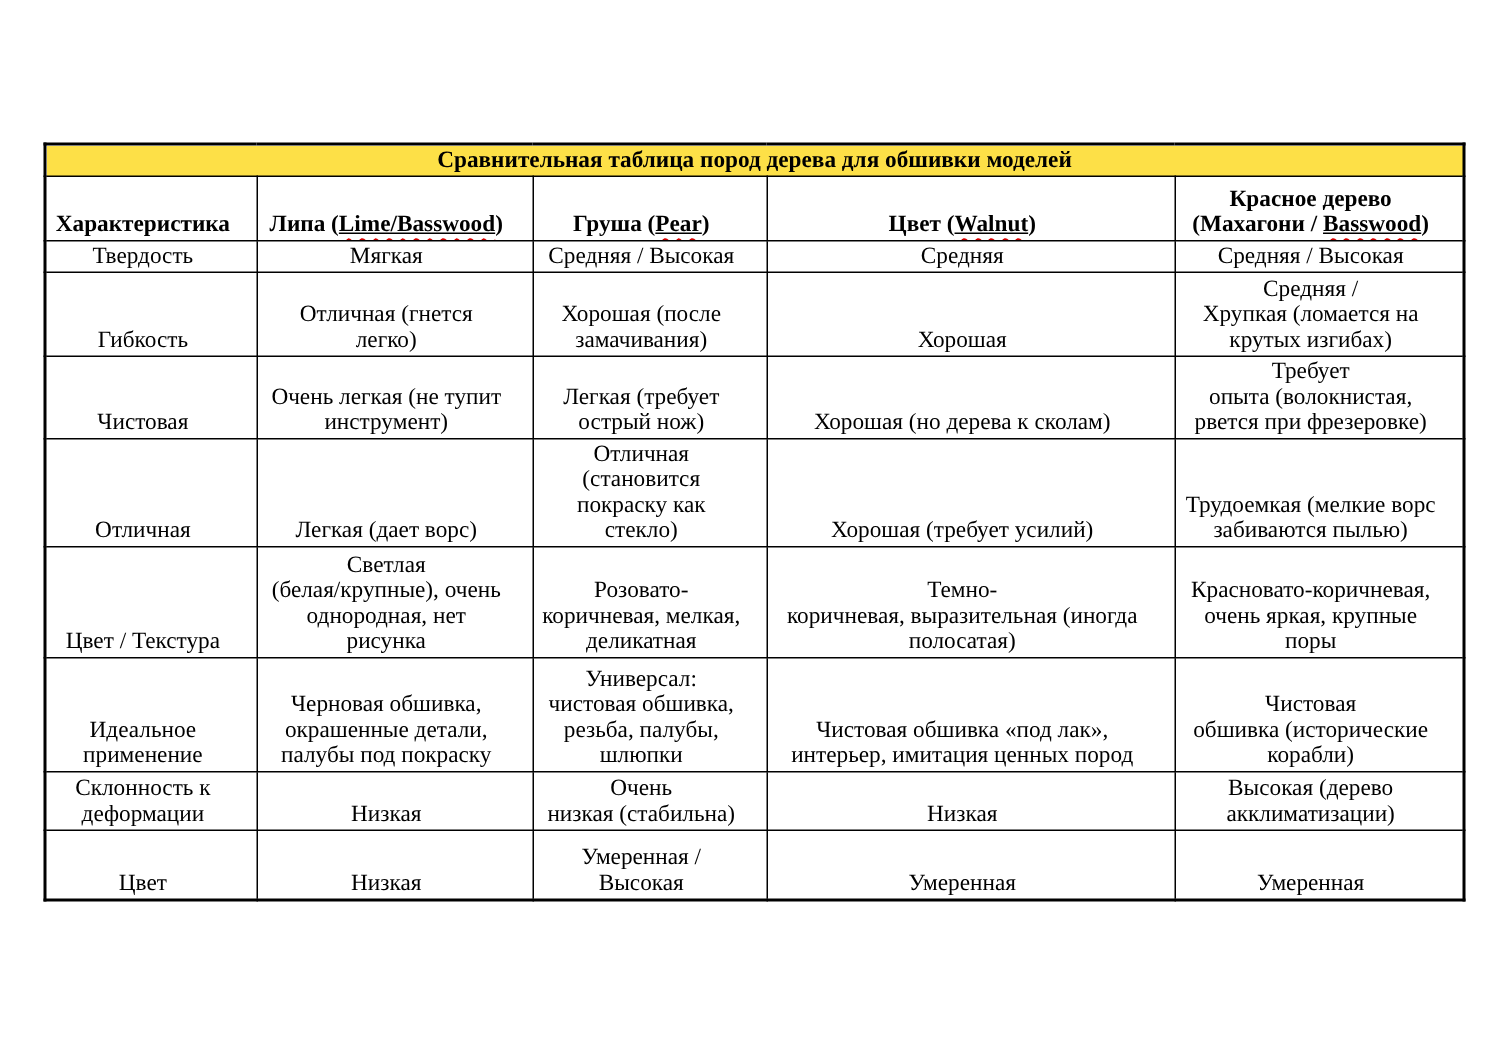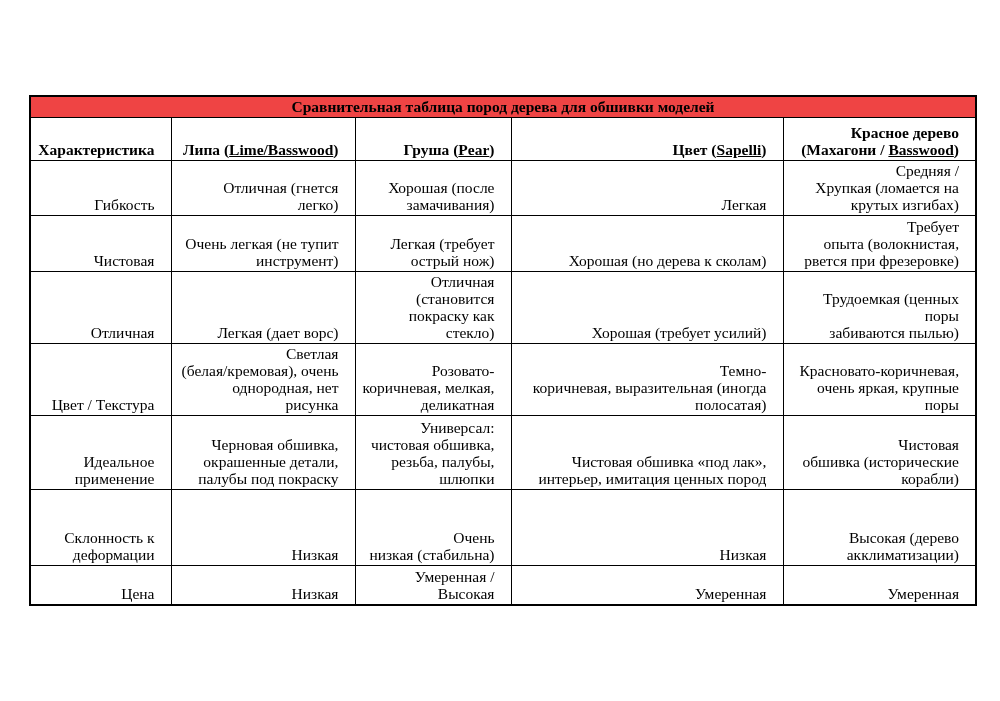--- a/index.html
+++ b/index.html
@@ -28,25 +28,25 @@
     font-size: 15.5px;
     line-height: 17px;
   }
   table.wood-table th,
   table.wood-table td {
     border: 1px solid #000;
     vertical-align: bottom;
     padding: 1px 16px 2px 5px;
     white-space: pre-line;
     overflow: hidden;
-    text-align: right;
+    text-align: center;
     font-weight: normal;
   }
   tr.title-row th {
-    background: #ef4444;
+    background: #fde047;
     text-align: center;
     font-weight: bold;
     vertical-align: middle;
     height: 19px;
     padding: 0 2px 1px 2px;
     white-space: nowrap;
     margin-left: 16px;
   }
   tr.header-row th {
     font-weight: bold;
@@ -77,32 +77,39 @@
       <col style="width:193px">
     </colgroup>
     <thead>
       <tr class="title-row">
         <th colspan="5">Сравнительная таблица пород дерева для обшивки моделей</th>
       </tr>
       <tr class="header-row">
         <th>Характеристика</th>
         <th><span>Липа (</span><span class="u-black"><span class="u-wavy">Lime/Basswood</span></span><span>)</span></th>
         <th><span>Груша (</span><span class="u-black"><span class="u-wavy">Pear</span></span><span>)</span></th>
-        <th><span>Цвет (</span><span class="u-black"><span class="u-wavy">Sapelli</span></span><span>)</span></th>
+        <th><span>Цвет (</span><span class="u-black"><span class="u-wavy">Walnut</span></span><span>)</span></th>
         <th><span>Красное дерево</span><br><span>(Махагони / </span><span class="u-black"><span class="u-wavy">Basswood</span></span><span>)</span></th>
       </tr>
     </thead>
     <tbody>
+      <tr>
+        <td>Твердость</td>
+        <td>Мягкая</td>
+        <td>Средняя / Высокая</td>
+        <td>Средняя</td>
+        <td>Средняя / Высокая</td>
+      </tr>
       <tr>
         <td>Гибкость</td>
         <td>Отличная (гнется
 легко)</td>
         <td>Хорошая (после
 замачивания)</td>
-        <td>Легкая</td>
+        <td>Хорошая</td>
         <td>Средняя /
 Хрупкая (ломается на
 крутых изгибах)</td>
       </tr>
       <tr>
         <td>Чистовая</td>
         <td>Очень легкая (не тупит
 инструмент)</td>
         <td>Легкая (требует
 острый нож)</td>
@@ -111,27 +118,27 @@
 опыта (волокнистая,
 рвется при фрезеровке)</td>
       </tr>
       <tr>
         <td>Отличная</td>
         <td>Легкая (дает ворс)</td>
         <td>Отличная
 (становится
 покраску как стекло)</td>
         <td>Хорошая (требует усилий)</td>
-        <td>Трудоемкая (ценных поры
+        <td>Трудоемкая (мелкие ворс
 забиваются пылью)</td>
       </tr>
       <tr>
         <td>Цвет / Текстура</td>
         <td>Светлая
-(белая/кремовая), очень
+(белая/крупные), очень
 однородная, нет
 рисунка</td>
         <td>Розовато-
 коричневая, мелкая,
 деликатная</td>
         <td>Темно-
 коричневая, выразительная (иногда
 полосатая)</td>
         <td>Красновато-коричневая,
 очень яркая, крупные
@@ -157,21 +164,21 @@
         <td>Склонность к
 деформации</td>
         <td>Низкая</td>
         <td>Очень
 низкая (стабильна)</td>
         <td>Низкая</td>
         <td>Высокая (дерево
 акклиматизации)</td>
       </tr>
       <tr>
-        <td>Цена</td>
+        <td>Цвет</td>
         <td>Низкая</td>
         <td>Умеренная /
 Высокая</td>
         <td>Умеренная</td>
         <td>Умеренная</td>
       </tr>
     </tbody>
   </table>
 </div>
 

